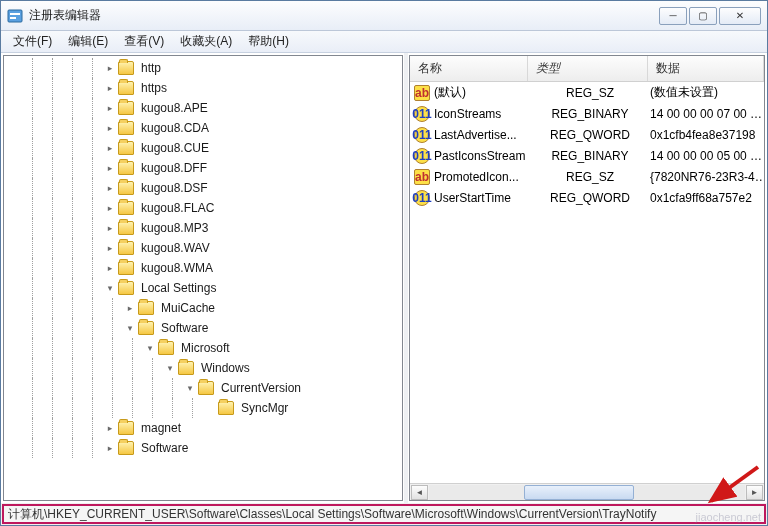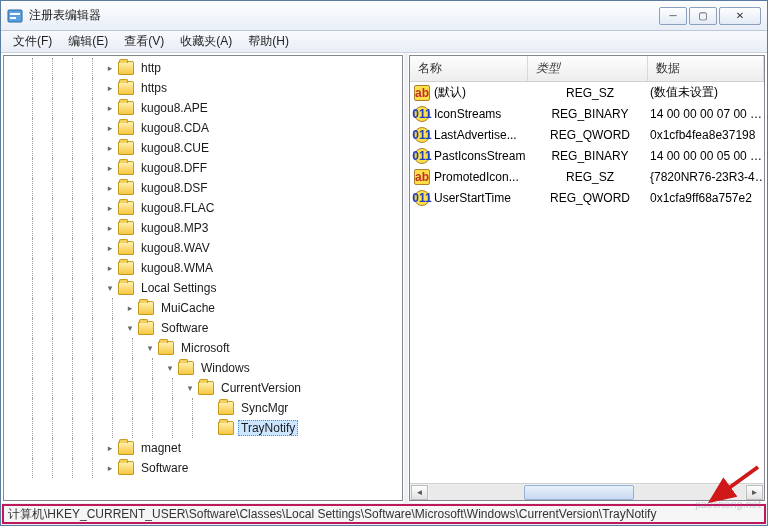--- a/index.html
+++ b/index.html
@@ -34,21 +34,21 @@
 .row { display: flex; align-items: center; height: 20px; }
 .indent { display: inline-block; height: 100%; border-left: 1px dotted #a0a0a0; margin-left: 8px; width: 12px; }
 .indent.first { border: none; margin-left: 4px; width: 16px; }
 .toggle { width: 12px; height: 12px; display: flex; align-items: center; justify-content: center; color: #6a6a6a; font-size: 9px; margin-right: 2px; }
 .toggle.none { visibility: hidden; }
 .foldericon { width: 16px; height: 14px; background: linear-gradient(#fff2b0,#f5c742); border: 1px solid #c79a1a; border-radius: 2px 2px 1px 1px; margin-right: 4px; position: relative; }
 .foldericon::before { content:""; position:absolute; top:-3px; left:0; width:7px; height:3px; background:#f5d060; border:1px solid #c79a1a; border-bottom:none; border-radius:2px 2px 0 0;}
 .label { color: #1a1a1a; padding: 1px 3px; }
 .label.sel { background: #cde6ff; border: 1px dotted #4a90d9; padding: 0 2px; }
 .arrowptr { position:absolute; right:4px; bottom:18px; pointer-events:none; }
-.watermark { position:absolute; right:6px; bottom:15px; color:rgba(120,120,150,.35); font-size:11px; pointer-events:none;}
+.watermark { position:absolute; right:6px; bottom:2px; color:rgba(120,120,150,.35); font-size:11px; pointer-events:none;}
 </style>
 </head>
 <body>
 
 <div class="window">
   <div class="titlebar">
     <svg class="icon" viewBox="0 0 16 16">
         <rect x="1" y="2" width="14" height="12" rx="1" fill="#5aa0e0" stroke="#2a6aa0"></rect>
         <rect x="3" y="5" width="10" height="2" fill="#fff"></rect>
         <rect x="3" y="9" width="6" height="2" fill="#fff"></rect>
@@ -267,35 +267,20 @@
             <span class="toggle none">▸</span>
             <span class="foldericon"></span>
             <span class="label">SyncMgr</span>
           </div>
           <div class="row">
             <span class="indent first"></span>
             <span class="indent"></span>
             <span class="indent"></span>
             <span class="indent"></span>
             <span class="indent"></span>
-            <span class="indent"></span>
-            <span class="indent"></span>
-            <span class="indent"></span>
-            <span class="indent"></span>
-            <span class="indent"></span>
-            <span class="toggle none">▸</span>
-            <span class="foldericon"></span>
-            <span class="label sel">TrayNotify</span>
-          </div>
-          <div class="row">
-            <span class="indent first"></span>
-            <span class="indent"></span>
-            <span class="indent"></span>
-            <span class="indent"></span>
-            <span class="indent"></span>
             <span class="toggle ">▸</span>
             <span class="foldericon"></span>
             <span class="label">magnet</span>
           </div>
           <div class="row">
             <span class="indent first"></span>
             <span class="indent"></span>
             <span class="indent"></span>
             <span class="indent"></span>
             <span class="indent"></span>

